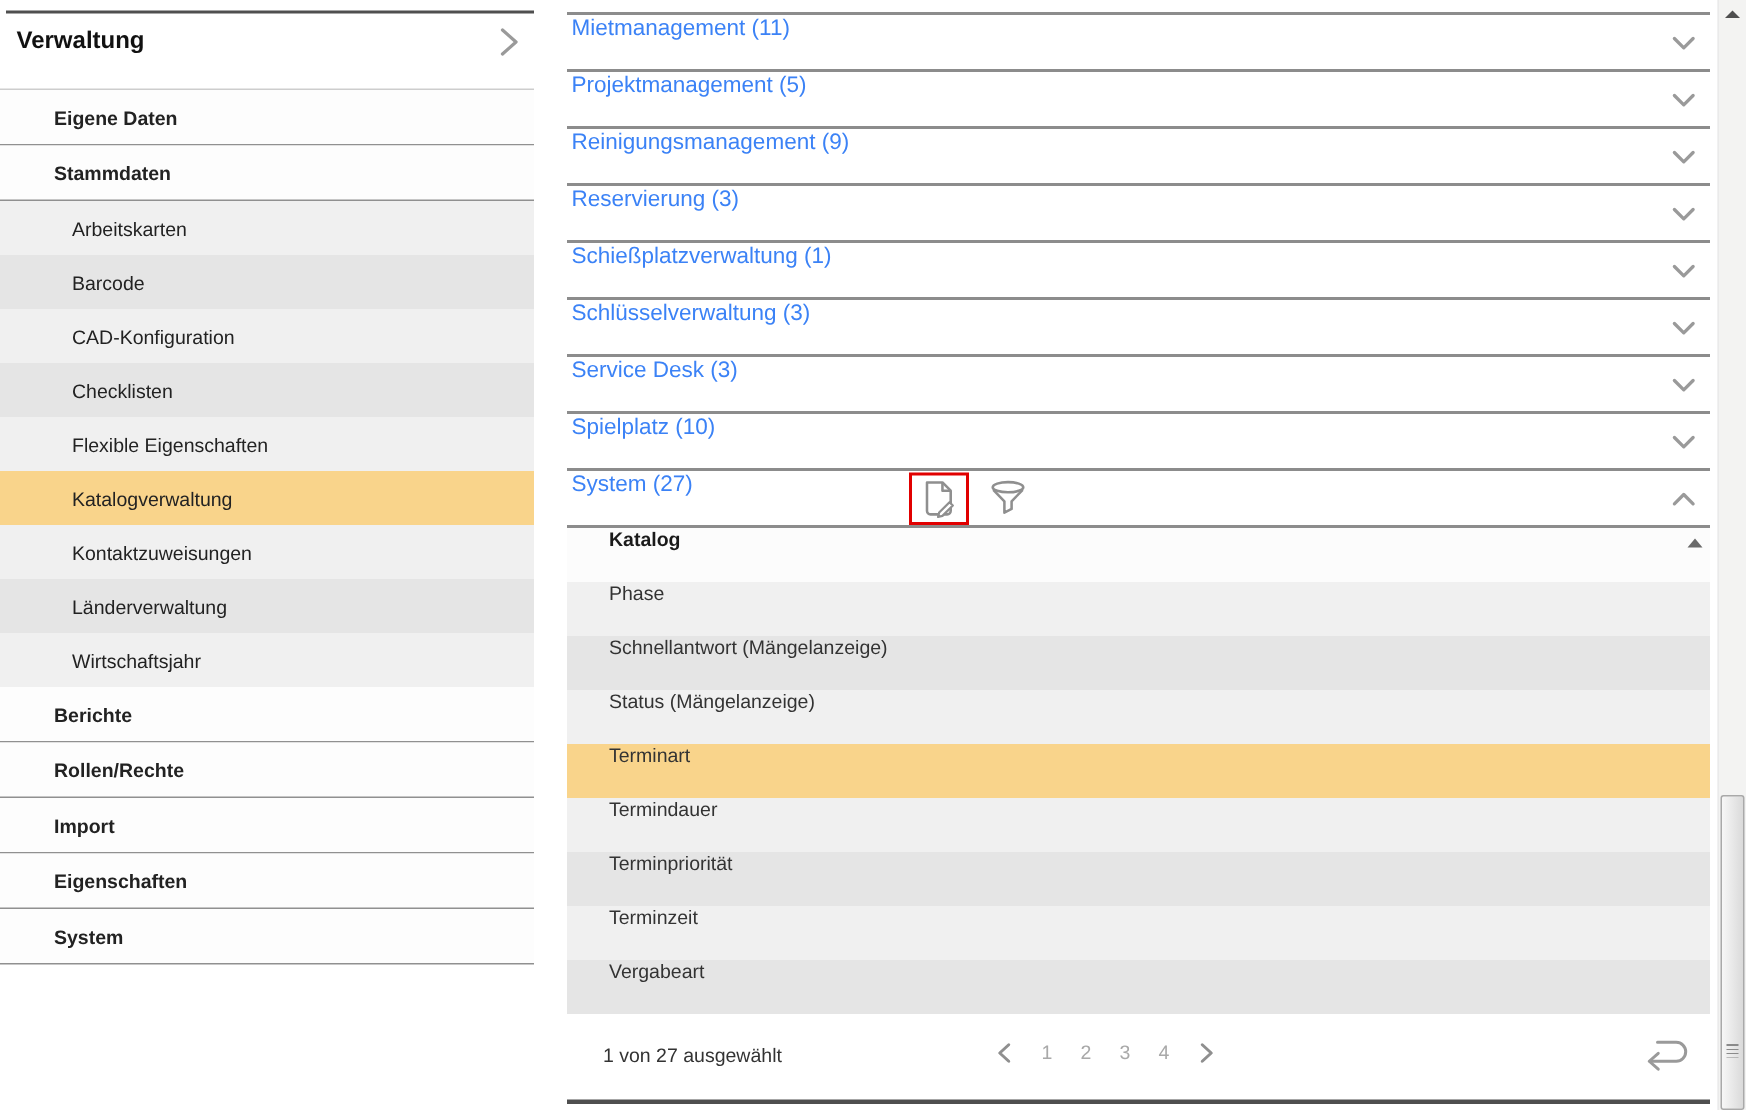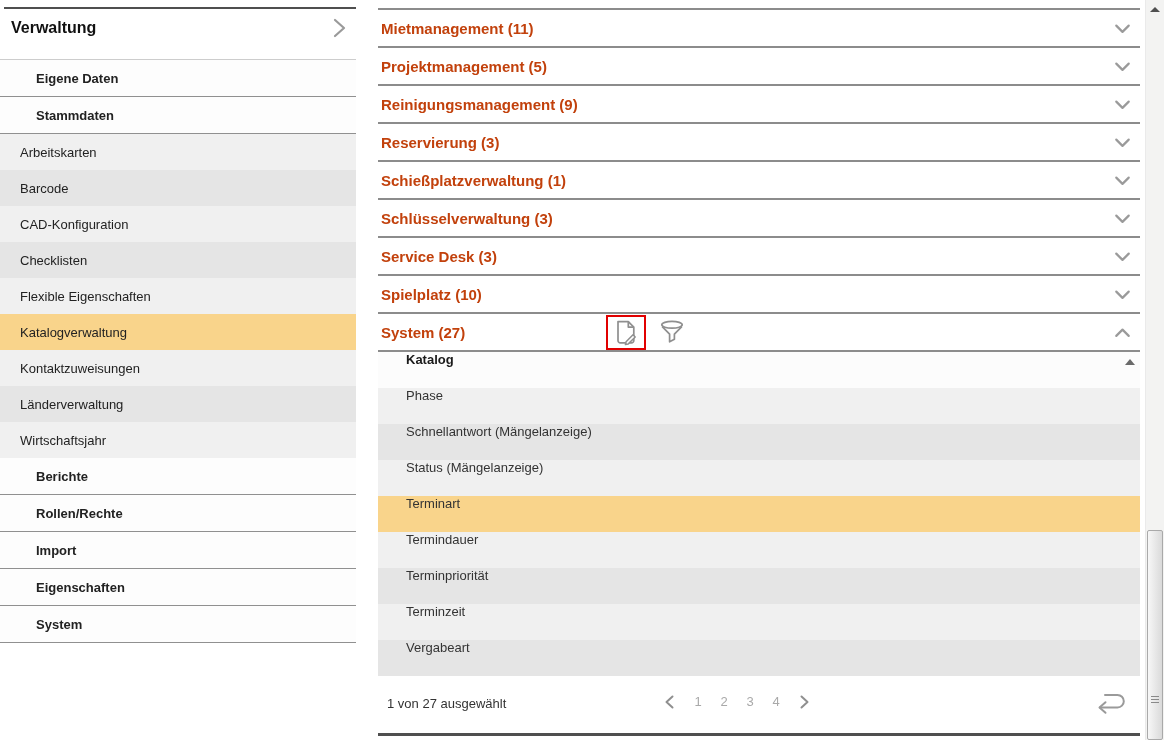--- a/index.html
+++ b/index.html
@@ -11,51 +11,51 @@
   
   .sidebar{position:absolute;left:0;top:0;width:356px}
   .sb-topline{height:2px;background:#4f4f4f;margin:7px 0 0 4px}
   .s-header{
     height:38px;border-bottom:1px solid #cdcdcd;
     display:flex;align-items:center;justify-content:space-between;
     padding:0 8px 12px 11px;font-weight:bold;font-size:16px;color:#111;cursor:pointer;
   }
   .s-item{height:36px;display:flex;align-items:center;font-size:13px;color:#222;cursor:pointer}
   .s-item.lvl1{font-weight:bold;padding-left:36px;border-bottom:1px solid #909090;background:#fdfdfd}
-  .s-item.lvl2{padding-left:20px}
+  .s-item.lvl2{padding-left:48px}
   .bg-g{background:#f0f0f0}
   .bg-w{background:#e5e5e5}
   .sel{background:#f9d48b !important}
   
   .panel{position:absolute;left:378px;top:0;width:762px}
   .acc-topline{height:2px;background:#8c8c8c;margin-top:8px}
   .acc-header{
     height:36px;border-bottom:2px solid #8c8c8c;position:relative;
-    display:flex;align-items:center;font-weight:bold;font-size:15px;color:#c2410c;
+    display:flex;font-weight:normal;font-size:15px;color:#3b82f6;
     padding-left:3px;background:#fff;cursor:pointer;
   }
   .acc-chevron{position:absolute;right:6px;top:8px;line-height:0}
   .red-box{
     position:absolute;left:228px;top:1px;width:36px;height:31px;
     border:2px solid #e10000;display:flex;align-items:center;justify-content:center;
   }
   .tool-icon{line-height:0;display:inline-block}
   .funnel-pos{position:absolute;left:280px;top:4px}
   
   .list-wrap{position:relative}
   .list-up-arrow{
     position:absolute;right:5px;top:7px;width:0;height:0;
     border-left:5px solid transparent;border-right:5px solid transparent;
     border-bottom:6px solid #6a6a6a;
   }
   .l-row{height:36px;display:flex;align-items:flex-start;padding-left:28px;font-size:13px;color:#333;cursor:pointer}
   .l-row.l-header{font-weight:bold;background:#fcfcfc;color:#1a1a1a;cursor:default}
   
   .l-footer{height:57px;position:relative;border-bottom:3px solid #4f4f4f;background:#fff}
-  .sel-text{position:absolute;left:9px;top:20px;font-size:13px;color:#333}
+  .sel-text{position:absolute;left:24px;top:20px;font-size:13px;color:#333}
   .pager{position:absolute;left:calc(50% - 22px);transform:translateX(-50%);top:18px;display:flex;align-items:center}
   .pg-num{width:26px;text-align:center;color:#a9a9a9;font-size:13px;cursor:pointer}
   .pg-chev{margin:0 10px;line-height:0;cursor:pointer}
   .return-pos{position:absolute;right:12px;top:14px;line-height:0;cursor:pointer}
   
   .scrollbar{position:absolute;right:0;top:0;width:18px;height:740px;background:#f3f3f2;border-left:1px solid #eaeaea}
   .sb-btn-up{position:absolute;top:5px;left:0;width:18px;height:12px}
   .sb-btn-up::after{
     content:"";position:absolute;left:4px;top:2px;width:0;height:0;
     border-left:5px solid transparent;border-right:5px solid transparent;

